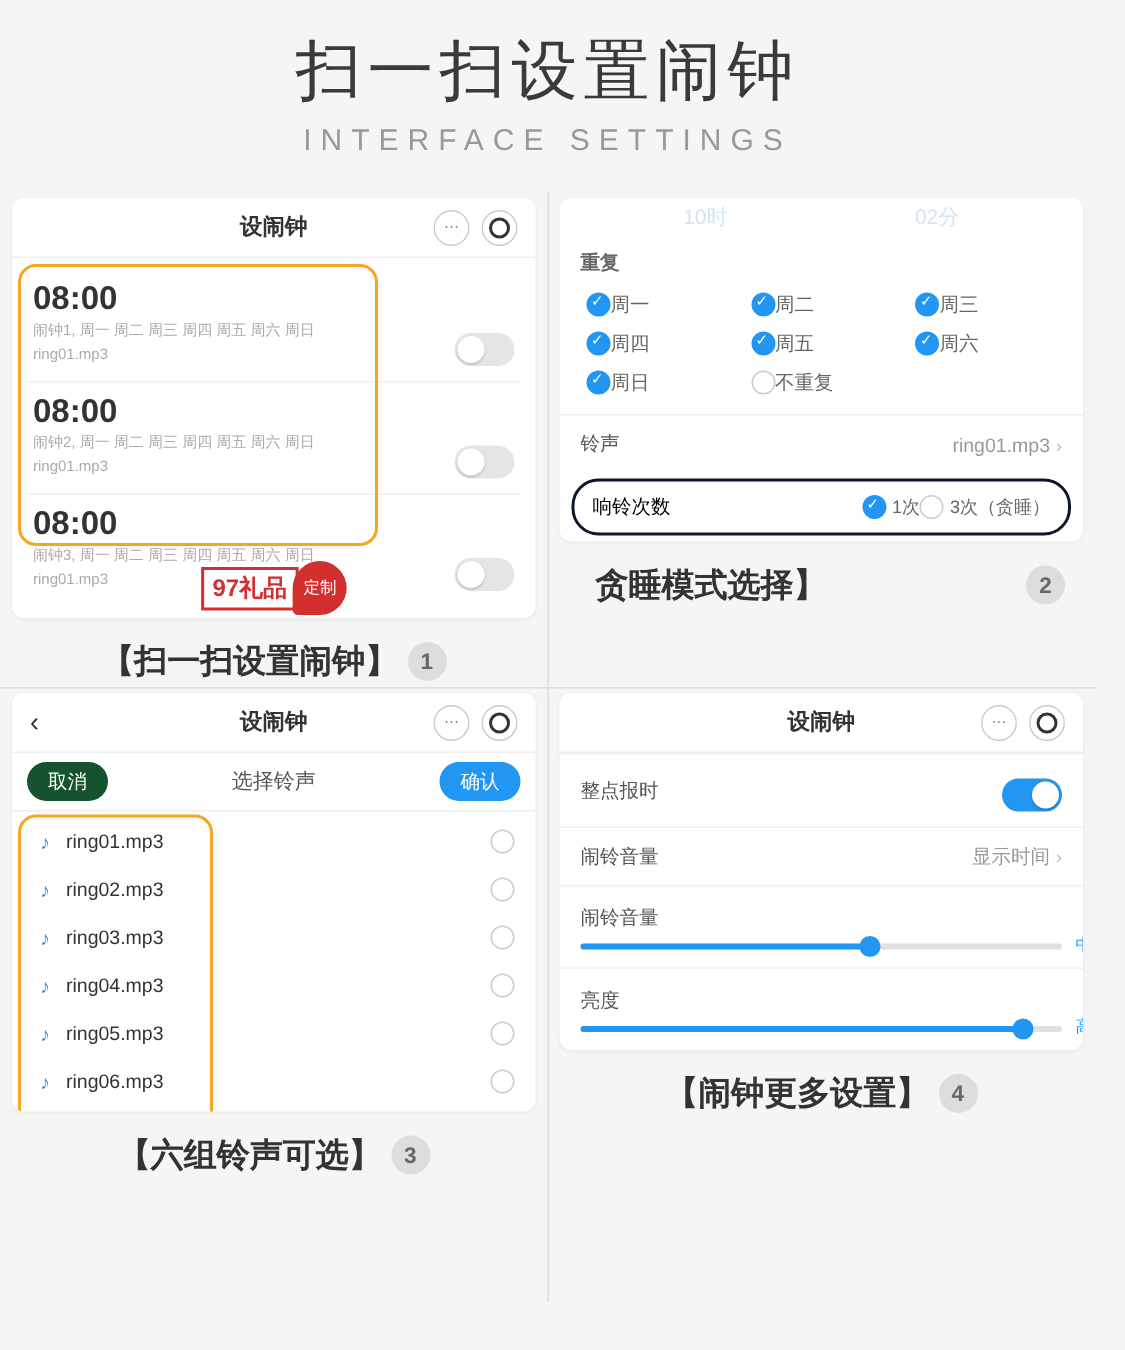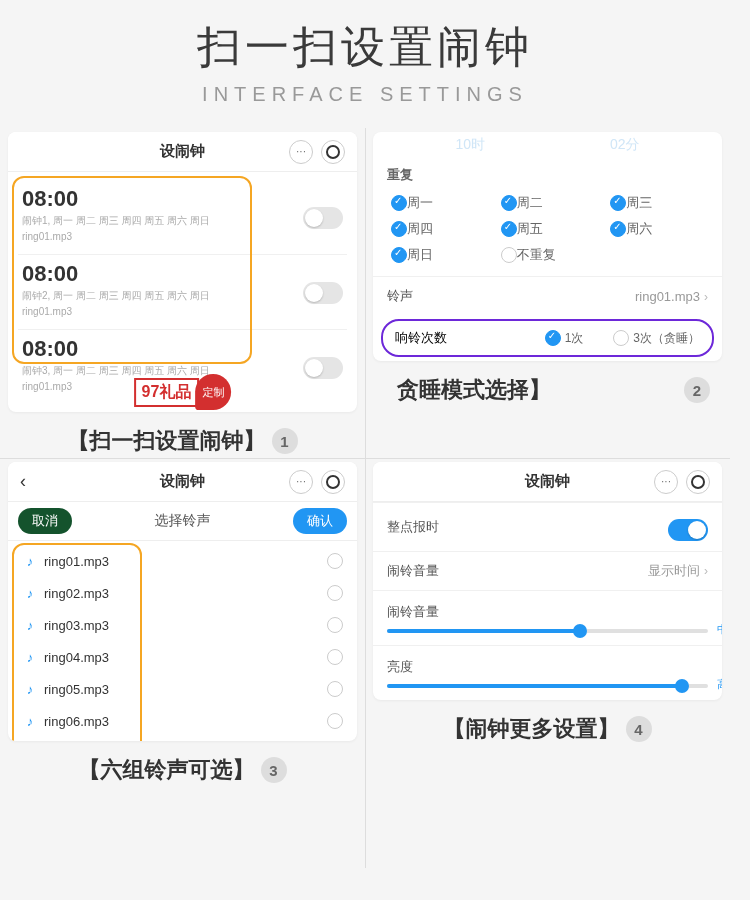--- a/index.html
+++ b/index.html
@@ -13,21 +13,21 @@
 .panel{position:relative;padding:4px 8px}
 .phone{background:#fff;border-radius:8px;overflow:hidden;box-shadow:0 1px 3px rgba(0,0,0,0.05)}
 .topbar{display:flex;align-items:center;justify-content:center;height:40px;position:relative;background:#fff;border-bottom:1px solid #eee}
 .topbar .title{font-size:15px;font-weight:600;color:#333}
 .topbar .back{position:absolute;left:12px;font-size:18px;color:#333}
 .topbar .dots{position:absolute;right:44px;width:24px;height:24px;border:1px solid #ccc;border-radius:12px;display:flex;align-items:center;justify-content:center;font-size:10px;color:#666}
 .topbar .target{position:absolute;right:12px;width:24px;height:24px;border:1px solid #ccc;border-radius:12px;display:flex;align-items:center;justify-content:center}
 .topbar .target::after{content:"";width:10px;height:10px;border:2px solid #333;border-radius:50%}
 .alarm-list{padding:8px 10px;position:relative}
 .alarm-hl{position:absolute;left:4px;top:4px;width:240px;height:188px;border:2px solid #f5a623;border-radius:12px;pointer-events:none}
-.alarm-item{display:flex;justify-content:space-between;align-items:center;padding:6px 4px 10px;border-bottom:1px solid #f0f0f0}
+.alarm-item{display:flex;justify-content:space-between;align-items:flex-end;padding:6px 4px 10px;border-bottom:1px solid #f0f0f0}
 .alarm-item:last-child{border-bottom:none}
 .alarm-time{font-size:22px;font-weight:600;color:#333}
 .alarm-sub{font-size:10px;color:#aaa;line-height:1.4;margin-top:2px}
 .toggle{width:40px;height:22px;background:#e5e5e5;border-radius:11px;position:relative;margin-top:6px}
 .toggle::after{content:"";position:absolute;width:18px;height:18px;background:#fff;border-radius:50%;top:2px;left:2px;box-shadow:0 1px 2px rgba(0,0,0,0.2)}
 .toggle.on{background:#2196f3}
 .toggle.on::after{left:auto;right:2px}
 .caption{display:flex;align-items:center;justify-content:center;gap:6px;padding:14px 0;font-size:22px;font-weight:700;color:#333}
 .badge-num{width:26px;height:26px;border-radius:50%;background:#ddd;color:#666;display:flex;align-items:center;justify-content:center;font-size:15px;font-weight:600}
 .watermark{position:absolute;bottom:48px;left:50%;transform:translateX(-50%);z-index:10;display:flex;align-items:center}
@@ -37,22 +37,22 @@
 .section-label{font-size:13px;color:#666;padding:8px 14px 6px;font-weight:600}
 .repeat-grid{display:grid;grid-template-columns:repeat(3,1fr);gap:8px 16px;padding:4px 18px 12px}
 .repeat-item{display:flex;align-items:center;gap:0;font-size:13px;color:#666}
 .check{width:16px;height:16px;border-radius:50%;border:1.5px solid #2196f3;background:#2196f3;position:relative;flex-shrink:0}
 .check::after{content:"✓";position:absolute;color:#fff;font-size:10px;top:-1px;left:2px}
 .check.off{background:#fff;border-color:#ccc}
 .check.off::after{display:none}
 .row{display:flex;justify-content:space-between;align-items:center;padding:10px 14px;font-size:13px;border-top:1px solid #f0f0f0}
 .row .label{color:#555;font-weight:500}
 .row .value{color:#999}
-.ring-row-hl{border:2px solid #6d28d9;border-radius:18px;margin:4px 8px;padding:8px 12px;display:flex;justify-content:space-between;align-items:center;font-size:13px}
-.ring-opts{display:flex;gap:30px;align-items:center}
+.ring-row-hl{border:2px solid #0f172a;border-radius:18px;margin:4px 8px;padding:8px 12px;display:flex;justify-content:space-between;align-items:center;font-size:13px}
+.ring-opts{display:flex;gap:0;align-items:center}
 .ring-opt{display:flex;align-items:center;gap:4px;font-size:12px;color:#666}
 .subbar{display:flex;justify-content:space-between;align-items:center;padding:6px 10px;border-bottom:1px solid #eee}
 .pill{padding:4px 14px;border-radius:14px;font-size:13px;color:#fff}
 .pill.cancel{background:#14532d}
 .pill.confirm{background:#2196f3}
 .subbar .stitle{font-size:14px;color:#555}
 .ring-list{position:relative;padding:4px 8px}
 .ring-hl{position:absolute;left:4px;top:2px;width:130px;height:214px;border:2px solid #f5a623;border-radius:12px;pointer-events:none}
 .ring-item{display:flex;justify-content:space-between;align-items:center;padding:8px 6px;font-size:13px;color:#333}
 .ring-item .ic{width:16px;height:16px;margin-right:6px;display:inline-flex;align-items:center;justify-content:center;color:#2196f3;font-size:13px}

